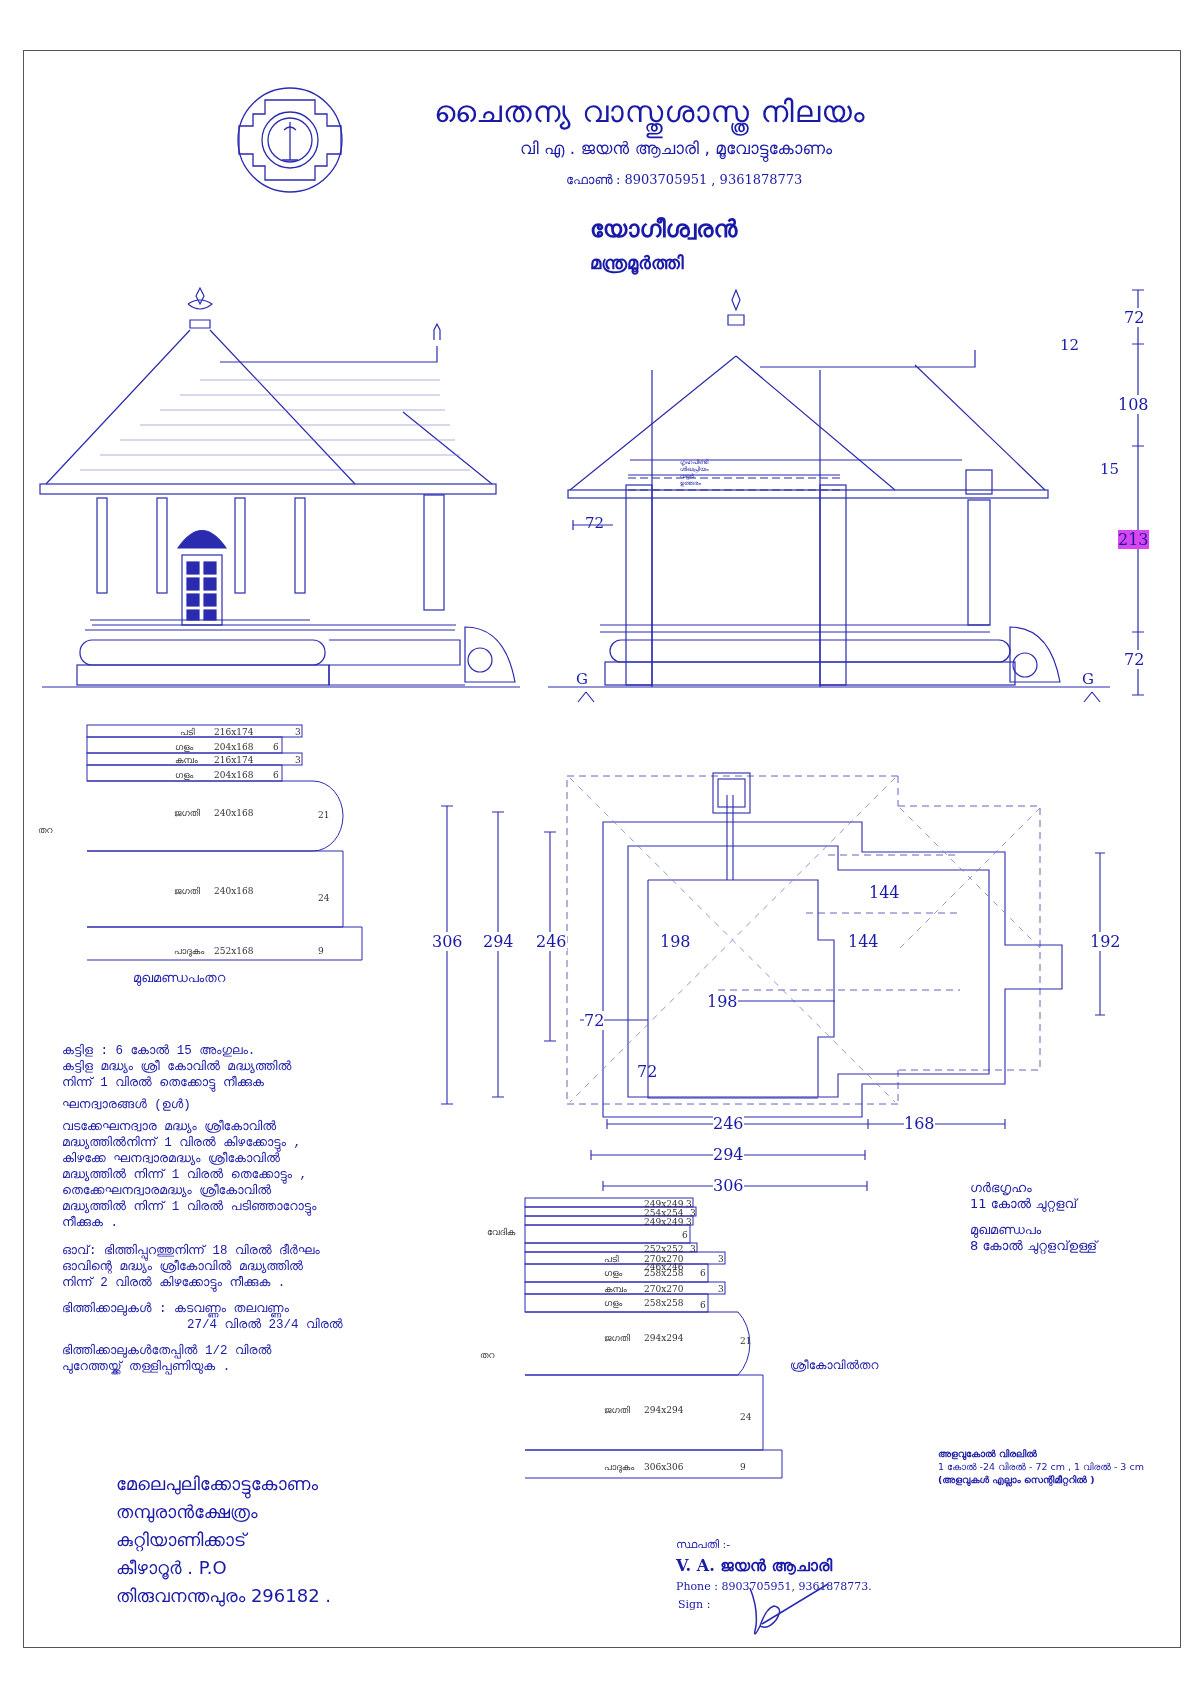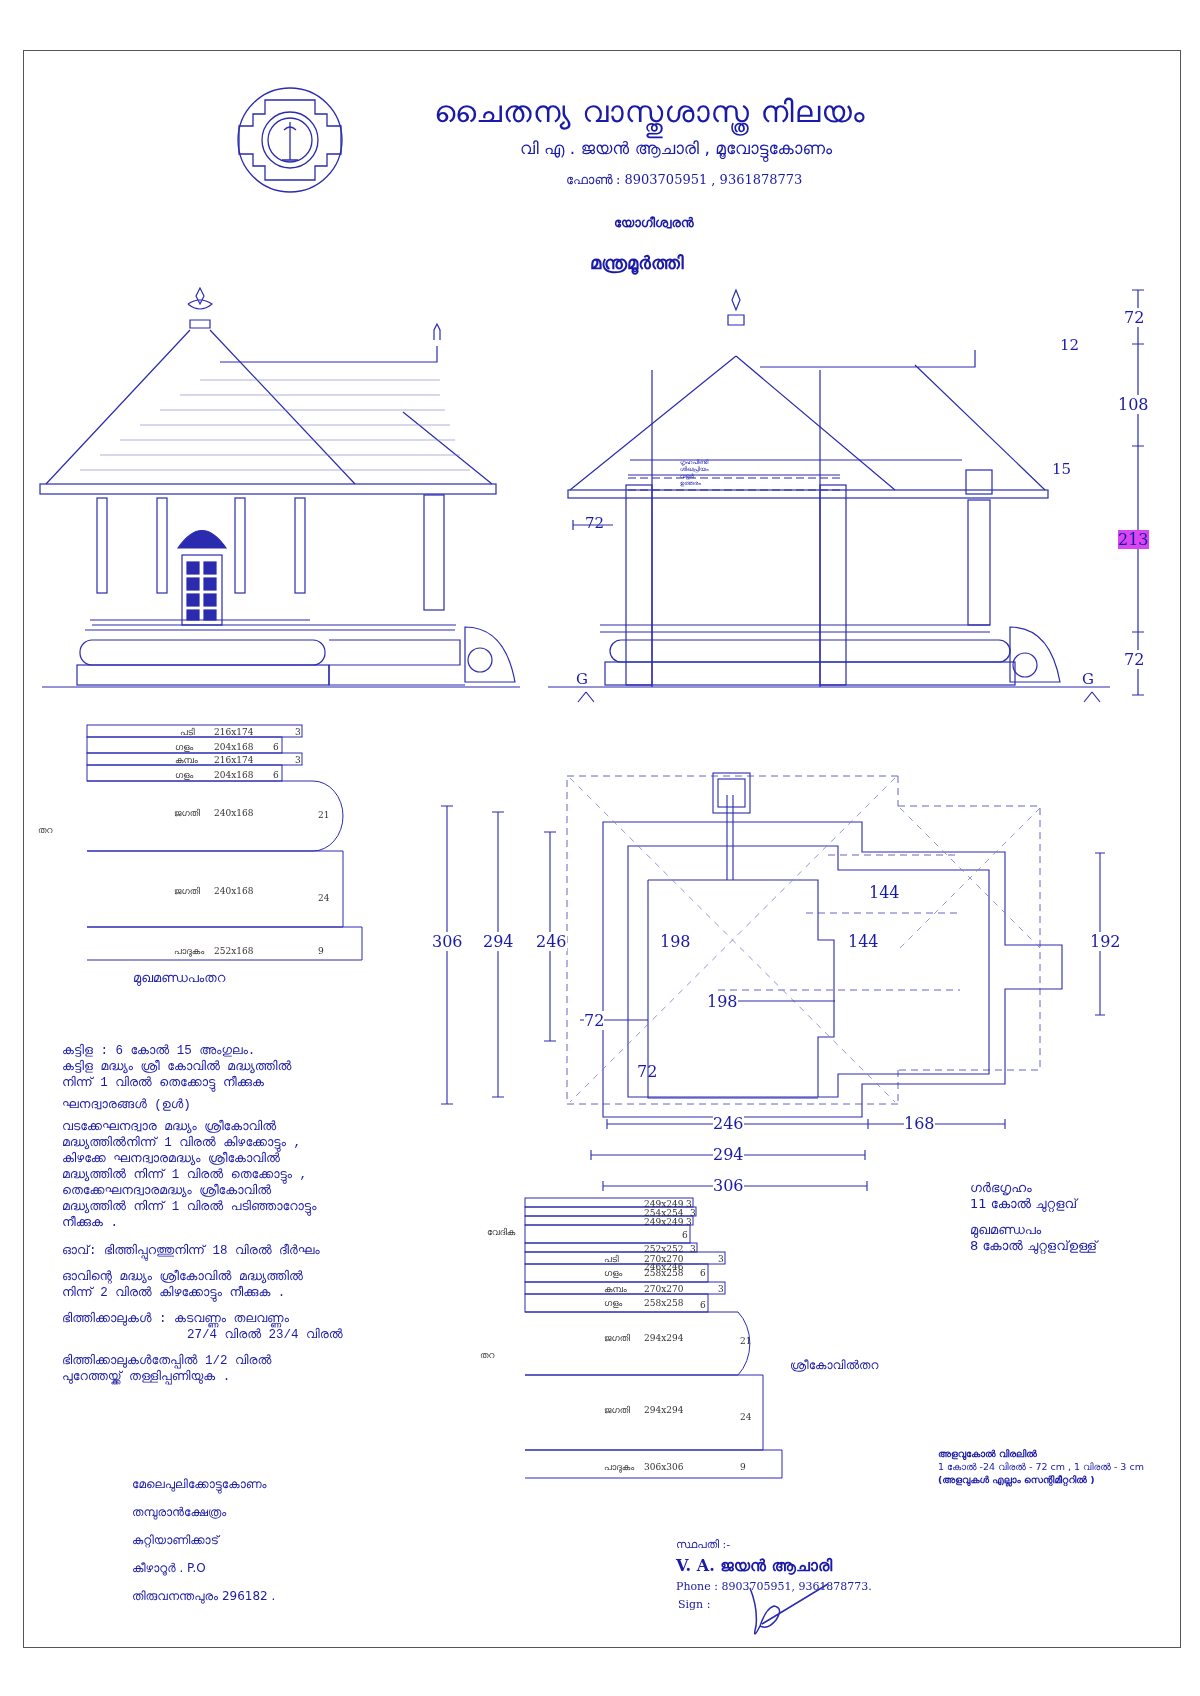--- a/index.html
+++ b/index.html
@@ -25,21 +25,21 @@
     <circle cx="290" cy="140" r="22"></circle>
     <line x1="290" y1="122" x2="290" y2="160"></line>
     <path d="M282 160 h16 M284 130 q6 -6 12 0"></path>
   </g>
 </svg>
 
 <div class="t ml" style="left:434px;top:94px;font-size:30px;letter-spacing:1px;">ചൈതന്യ  വാസ്തുശാസ്ത്ര  നിലയം</div>
 <div class="t ml" style="left:520px;top:138px;font-size:17px;">വി എ . ജയൻ ആചാരി , മൂവോട്ടുകോണം</div>
 <div class="t ml" style="left:566px;top:172px;font-size:13px;">ഫോൺ</div>
 <div class="t num" style="left:616px;top:172px;font-size:13px;">: 8903705951 , 9361878773</div>
-<div class="t ml" style="left:614px;top:215px;font-size:13px;font-weight:bold;">യോഗീശ്വരൻ</div>
+<div class="t ml" style="left:590px;top:215px;font-size:24px;font-weight:bold;">യോഗീശ്വരൻ</div>
 <div class="t ml" style="left:590px;top:252px;font-size:18px;font-weight:bold;">മന്ത്രമൂർത്തി</div>
 
 <svg width="1200" height="1696">
   <g stroke="#2b2bb0" fill="none" stroke-width="1.2">
 
     <line x1="42" y1="687" x2="520" y2="687"></line>
     <path d="M200 288 l-4 8 l4 8 l4 -8 z M190 320 h20 v8 h-20 z M188 304 q12 -8 24 0 q-12 10 -24 0"></path>
     <path d="M190 330 L46 484 M210 330 L355 484"></path>
     <path d="M220 362 H437 V346 M403 412 L492 484"></path>
     <rect x="40" y="484" width="456" height="10"></rect>
@@ -101,21 +101,21 @@
   </g>
 </svg>
 <div class="t num" style="left:585px;top:514px;font-size:15px;">72</div>
 <div class="t num" style="left:576px;top:670px;font-size:15px;">G</div>
 <div class="t num" style="left:1082px;top:670px;font-size:15px;">G</div>
 <div class="t num" style="left:1124px;top:308px;font-size:16px;background:#fff;">72</div>
 <div class="t num" style="left:1118px;top:395px;font-size:16px;background:#fff;">108</div>
 <div class="t num" style="left:1118px;top:530px;font-size:16px;background:#d946ef;">213</div>
 <div class="t num" style="left:1124px;top:650px;font-size:16px;background:#fff;">72</div>
 <div class="t num" style="left:1060px;top:336px;font-size:15px;">12</div>
-<div class="t num" style="left:1052px;top:460px;font-size:15px;">15</div>
+<div class="t num" style="left:1100px;top:460px;font-size:15px;">15</div>
 <div class="t ml" style="left:680px;top:458px;font-size:6px;line-height:7px;">
   <div>ഗൃഹപിണ്ടി</div>
   <div>ശിഖപ്രിയം</div>
   <div>വളർ</div>
   <div>ഉത്തരം</div>
 </div>
 
 <svg width="1200" height="1696">
   <g stroke="#2b2bb0" fill="none" stroke-width="1">
     <rect x="87" y="725" width="215" height="12"></rect>
@@ -200,29 +200,29 @@
   <div>നിന്ന്   1 വിരൽ തെക്കോട്ടു       നീക്കുക</div>
   <div style="margin-top:6px;">ഘനദ്വാരങ്ങൾ   (ഉൾ)</div>
   <div style="margin-top:6px;">വടക്കേഘനദ്വാര       മദ്ധ്യം     ശ്രീകോവിൽ</div>
   <div>മദ്ധ്യത്തിൽനിന്ന്       1  വിരൽ  കിഴക്കോട്ടും    ,</div>
   <div>കിഴക്കേ    ഘനദ്വാരമദ്ധ്യം        ശ്രീകോവിൽ</div>
   <div>മദ്ധ്യത്തിൽ     നിന്ന്   1  വിരൽ  തെക്കോട്ടും    ,</div>
   <div>തെക്കേഘനദ്വാരമദ്ധ്യം          ശ്രീകോവിൽ</div>
   <div>മദ്ധ്യത്തിൽ     നിന്ന്   1  വിരൽ  പടിഞ്ഞാറോട്ടും</div>
   <div>നീക്കുക  .</div>
   <div style="margin-top:12px;">ഓവ്: ഭിത്തിപ്പുറത്തുനിന്ന്    18 വിരൽ ദീർഘം</div>
-  <div style="margin-top:10px;">ഓവിന്റെ മദ്ധ്യം   ശ്രീകോവിൽ   മദ്ധ്യത്തിൽ</div>
+  <div style="">ഓവിന്റെ മദ്ധ്യം   ശ്രീകോവിൽ   മദ്ധ്യത്തിൽ</div>
   <div>നിന്ന്  2 വിരൽ കിഴക്കോട്ടും      നീക്കുക  .</div>
   <div style="margin-top:10px;">ഭിത്തിക്കാലുകൾ :  കടവണ്ണം      തലവണ്ണം</div>
   <div style="padding-left:125px;">27/4  വിരൽ  23/4  വിരൽ</div>
   <div style="margin-top:10px;">ഭിത്തിക്കാലുകൾതേപ്പിൽ       1/2  വിരൽ</div>
   <div>പുറേത്തയ്ക്ക്  തള്ളിപ്പണിയുക  .</div>
 </div>
 
-<div class="t ml" style="left:132px;top:1470px;font-size:12px;line-height:28px;">
+<div class="t ml" style="left:116px;top:1470px;font-size:18px;line-height:28px;">
   <div>മേലെപുലിക്കോട്ടുകോണം</div>
   <div>തമ്പുരാൻക്ഷേത്രം</div>
   <div>കുറ്റിയാണിക്കാട്</div>
   <div>കീഴാറൂർ  . P.O</div>
   <div>തിരുവനന്തപുരം  296182 .</div>
 </div>
 
 <svg width="1200" height="1696">
   <g stroke="#2b2bb0" fill="none" stroke-width="1">
     <rect x="525" y="1198" width="168" height="9"></rect>

